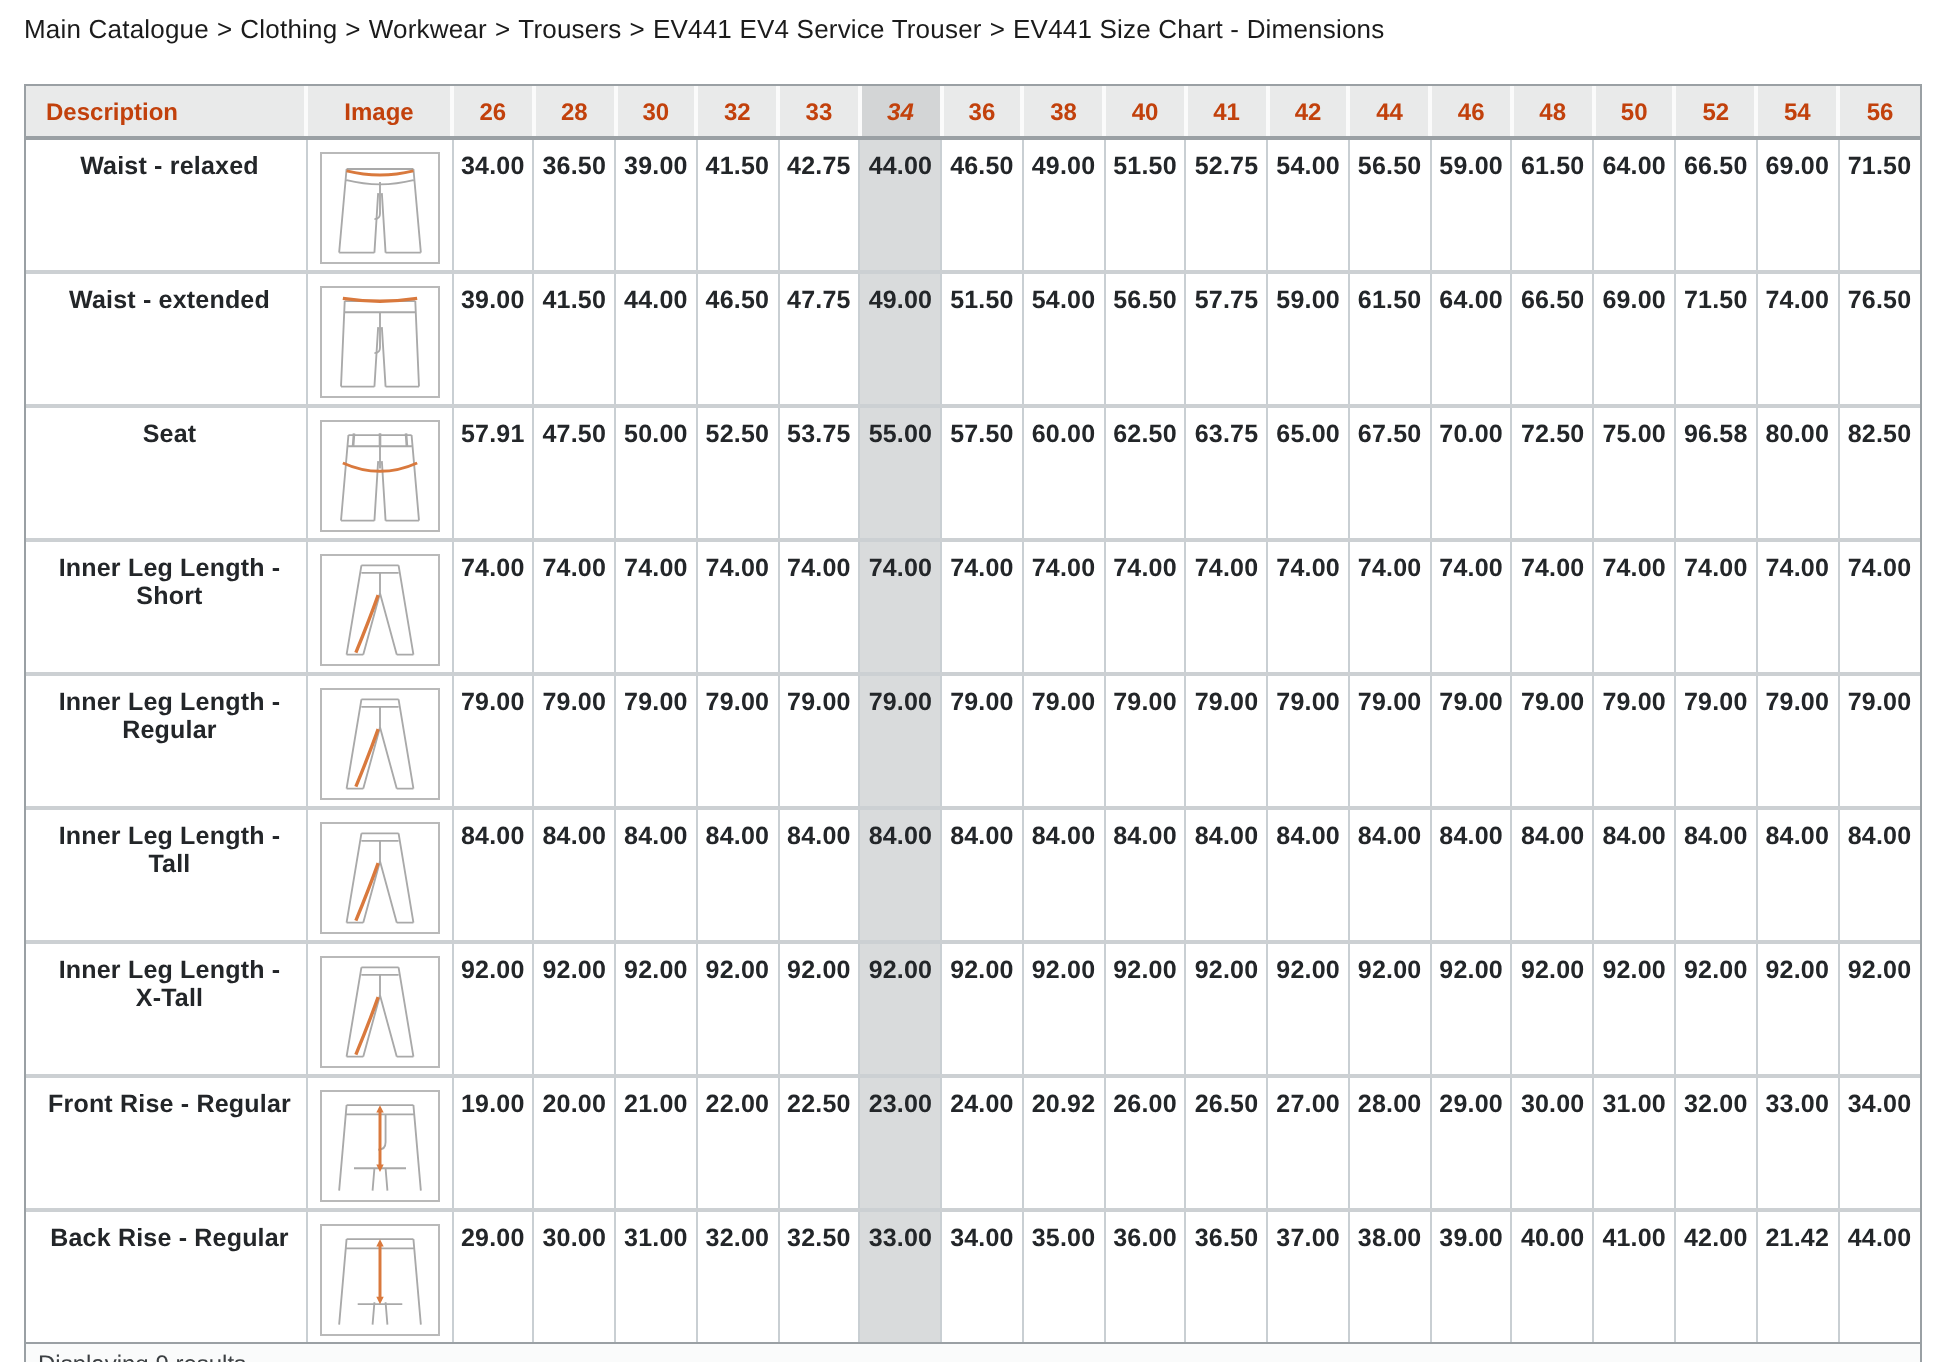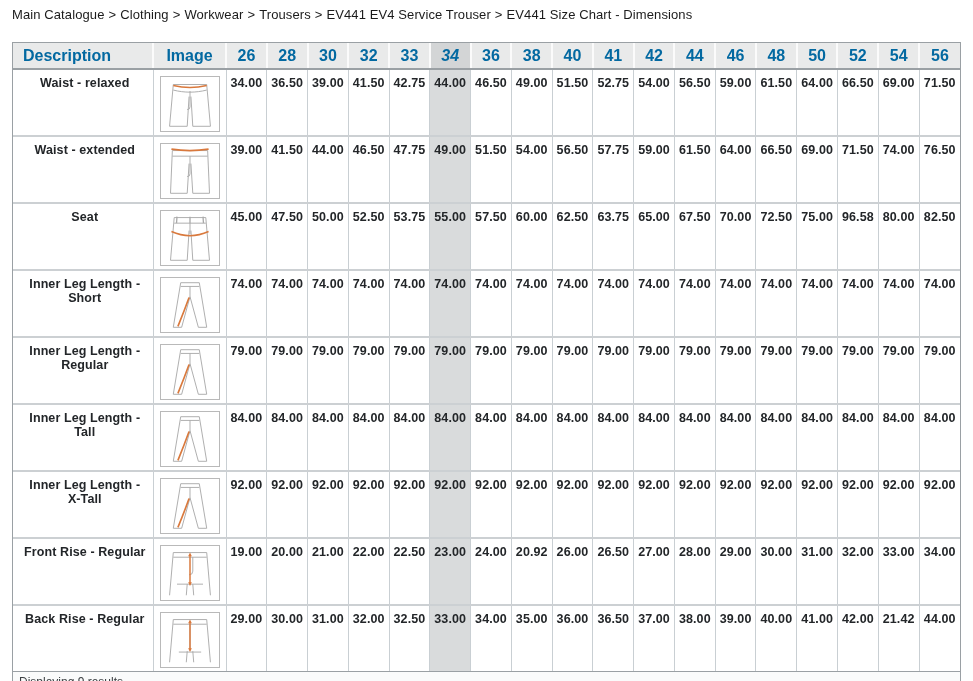--- a/index.html
+++ b/index.html
@@ -11,22 +11,22 @@
   .breadcrumb .crumb { cursor: pointer; }
   .breadcrumb .sep { padding: 0 4px; color:#1b1b1b; }
 
   .chart-wrap { border: 1px solid #9aa0a4; width: 949px; background:#fff; }
 
   table.sizechart { border-collapse: collapse; table-layout: fixed; width: 947px; }
   table.sizechart col.c-desc  { width: 140px; }
   table.sizechart col.c-img   { width: 73px; }
 
   table.sizechart th {
-    background:#e9eaea; height: 26px; font-size: 16px; font-weight: bold;
-    color:#0369a1; border-right: 2px solid #fbfbfb; border-bottom: 2px solid #9aa0a4;
+    background:#e9eaea; height: 26px; font-size: 12px; font-weight: bold;
+    color:#c2410c; border-right: 2px solid #fbfbfb; border-bottom: 2px solid #9aa0a4;
     text-align: center; vertical-align: middle;
   }
   table.sizechart th.h-desc { text-align: left; padding-left: 10px; }
   table.sizechart th:last-child { border-right: none; }
   table.sizechart th.hl { background:#d3d5d6;font-style:italic; }
 
   table.sizechart td {
     height: 65px; vertical-align: top; background:#fff;
     border-right: 1px solid #c9cfd3; border-bottom: 2px solid #ccd0d3;
     font-size: 12.5px; text-align: center; padding-top: 6px; color:#232629;
@@ -155,21 +155,21 @@
             <td>74.00</td>
             <td>76.50</td>
           </tr>
           <tr>
             <td class="d-cell">Seat</td>
             <td class="i-cell"><span class="img-box"><svg width="56" height="52" viewBox="0 0 60 56" fill="none" xmlns="http://www.w3.org/2000/svg">
                   <path d="M13,6 L47,6 M13,12 L47,12 M13,6 L9,52 M47,6 L51,52 M9,52 L27,52 M33,52 L51,52 M27,52 L29,20 M33,52 L31,20 M30,12 L30,24" stroke="#a9a9a9" stroke-width="1"></path>
                   <path d="M16,5 L15.5,12 M30,5 L30,12 M44,5 L44.5,12" stroke="#a9a9a9" stroke-width="1.4"></path>
                   <path d="M10,21 Q30,30 50,21" stroke="#d9793d" stroke-width="1.6"></path>
                 </svg></span></td>
-            <td>45.00</td>
+            <td>57.91</td>
             <td>47.50</td>
             <td>50.00</td>
             <td>52.50</td>
             <td>53.75</td>
             <td class="hl">55.00</td>
             <td>57.50</td>
             <td>60.00</td>
             <td>62.50</td>
             <td>63.75</td>
             <td>65.00</td>

